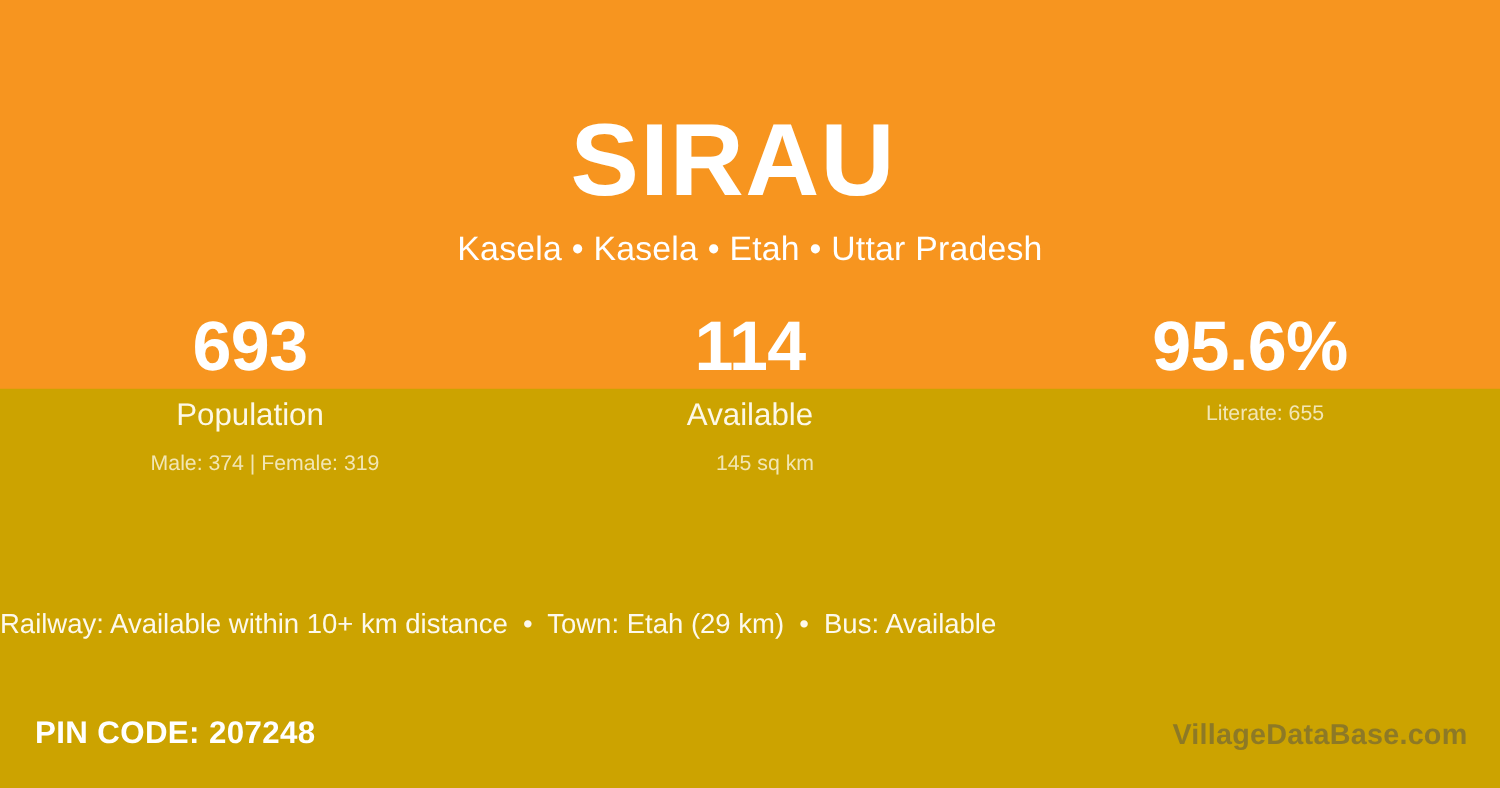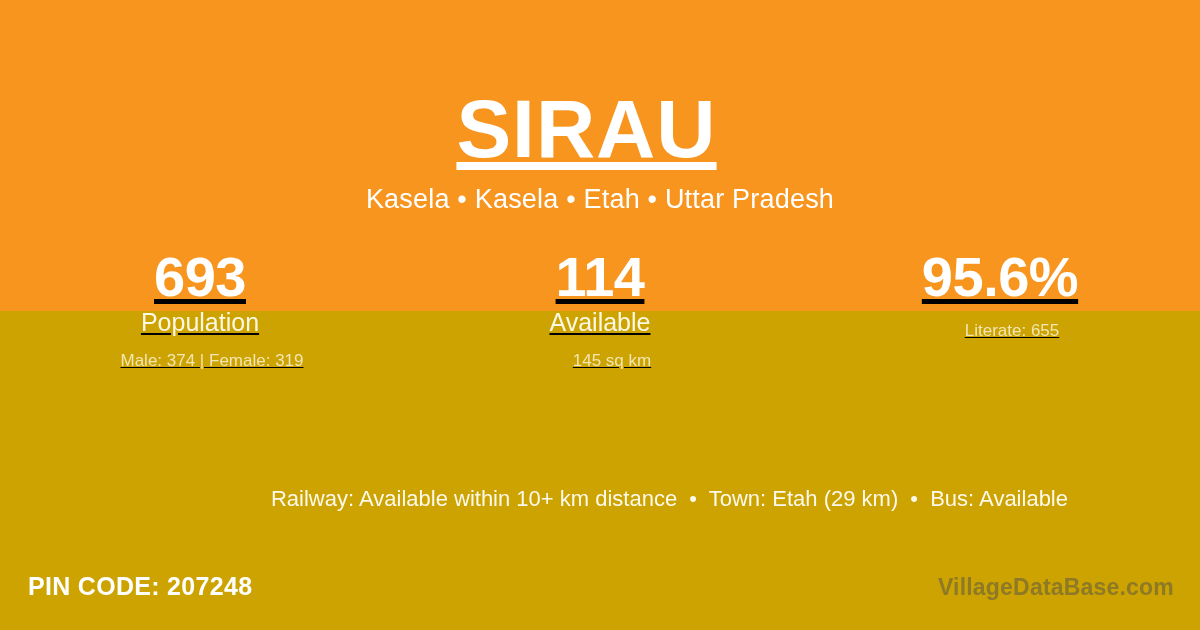--- a/index.html
+++ b/index.html
@@ -47,21 +47,20 @@
     padding: 0;
     font-size: 82px;
     font-weight: bold;
     letter-spacing: 1px;
     line-height: 1;
     color: #FFFFFF;
     position: absolute;
     top: 88px;
     left: 0;
     width: 1173px;
-    text-decoration: underline;
   }
 
   .village-subtitle {
     position: absolute;
     top: 182px;
     left: 0;
     width: 1200px;
     font-size: 27px;
     font-weight: normal;
     color: #FFFFFF;
@@ -70,37 +69,37 @@
   }
 
   
   .stats-row {
     position: absolute;
     top: 248px;
     left: 0;
     width: 1200px;
     display: flex;
     flex-direction: row;
-    text-decoration: underline;
   }
 
   .stat {
     flex: 1 1 0;
     text-align: center;
   }
 
   .stat-value {
     font-size: 56px;
     font-weight: bold;
     color: #FFFFFF;
     line-height: 1.05;
     letter-spacing: -0.5px;
   }
 
   .stat-label {
+    margin-top: 10px;
     font-size: 25px;
     font-weight: normal;
     color: #FDF8E6;
     line-height: 1.2;
   }
 
   .stat-sub {
     margin-top: 14px;
     font-size: 17px;
     font-weight: normal;
@@ -108,21 +107,21 @@
     line-height: 1.2;
     padding-left: 24px;
   }
 
   
   .infra-line {
     position: absolute;
     top: 485px;
     left: 0;
     width: 1068px;
-    text-align: right;
+    text-align: left;
     font-size: 22px;
     color: #FDF9EC;
     line-height: 1.3;
   }
   .infra-sep {
     padding: 0 6px;
   }
 
   
   .footer {

